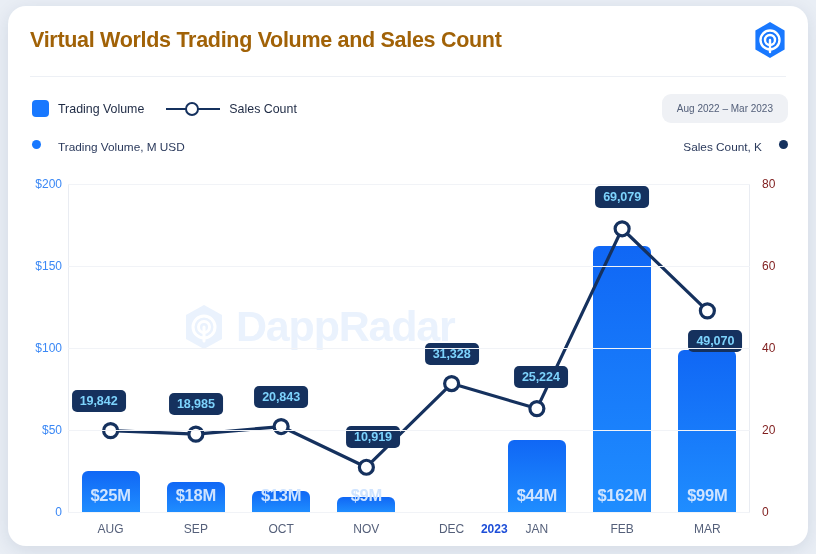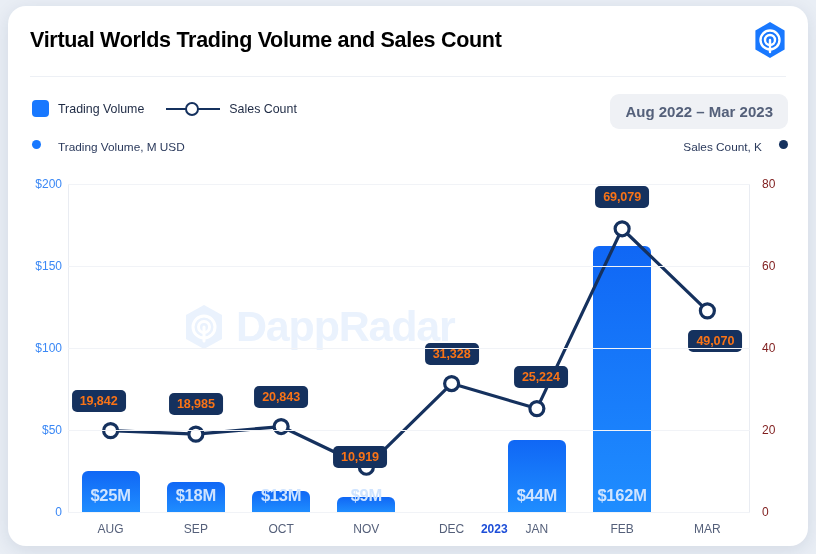--- a/index.html
+++ b/index.html
@@ -27,21 +27,21 @@
   }
 
   
   .title {
     position: absolute;
     left: 22px;
     top: 22px;
     font-size: 21.5px;
     font-weight: bold;
     letter-spacing: -0.3px;
-    color: #000000;
+    color: #a16207;
     white-space: nowrap;
   }
   .brand-logo {
     position: absolute;
     right: 18px;
     top: 14px;
     width: 40px;
     height: 40px;
   }
   .divider {
@@ -101,24 +101,23 @@
     color: #1e2a44;
   }
 
   .range-pill {
     position: absolute;
     right: 20px;
     top: 88px;
     background: #eff1f5;
     border-radius: 9px;
     padding: 9px 15px;
-    font-size: 15px;
+    font-size: 10px;
     color: #54607a;
     white-space: nowrap;
-    font-weight: bold;
   }
 
   
   .axis-caption {
     position: absolute;
     top: 134px;
     display: flex;
     align-items: flex-start;
     gap: 17px;
     font-size: 11.8px;
@@ -213,21 +212,21 @@
     font-weight: bold;
     color: #cfe4ff;
     padding-bottom: 7px;
     white-space: nowrap;
     letter-spacing: -0.2px;
   }
   .pt-label {
     position: absolute;
     transform: translate(-50%, -50%);
     background: #15315e;
-    color: #f97316;
+    color: #7dd3fc;
     font-size: 12.6px;
     font-weight: bold;
     border-radius: 5px;
     padding: 4px 8px;
     white-space: nowrap;
     letter-spacing: -0.1px;
   }
   .xtick {
     position: absolute;
     transform: translateX(-50%);
@@ -307,38 +306,41 @@
             <div class="bar-label">$13M</div>
           </div>
           <div class="bar" style="left: 269.375px; width: 58px; height: 14.76px; justify-content: center;">
             <div class="bar-label">$9M</div>
           </div>
           <div class="bar" style="left: 439.875px; width: 58px; height: 72.16px;">
             <div class="bar-label">$44M</div>
           </div>
           <div class="bar" style="left: 525.125px; width: 58px; height: 265.68px;">
             <div class="bar-label">$162M</div>
+          </div>
+          <div class="bar" style="left: 610.375px; width: 58px; height: 162.36px;">
+            <div class="bar-label">$99M</div>
           </div>
         </div>
       <svg class="lines" id="lines" viewBox="0 0 682 328" preserveAspectRatio="none">
           <polyline points="42.625,246.64780000000002 127.875,250.1615 213.125,242.5437 298.375,283.2321 383.625,199.55519999999999 468.875,224.58159999999998 554.125,44.776099999999985 639.375,126.81299999999999" fill="none" stroke="#15315e" stroke-width="3.2" stroke-linejoin="round"></polyline>
           <circle cx="42.625" cy="246.64780000000002" r="7" fill="#ffffff" stroke="#15315e" stroke-width="3.2"></circle>
           <circle cx="127.875" cy="250.1615" r="7" fill="#ffffff" stroke="#15315e" stroke-width="3.2"></circle>
           <circle cx="213.125" cy="242.5437" r="7" fill="#ffffff" stroke="#15315e" stroke-width="3.2"></circle>
           <circle cx="298.375" cy="283.2321" r="7" fill="#ffffff" stroke="#15315e" stroke-width="3.2"></circle>
           <circle cx="383.625" cy="199.55519999999999" r="7" fill="#ffffff" stroke="#15315e" stroke-width="3.2"></circle>
           <circle cx="468.875" cy="224.58159999999998" r="7" fill="#ffffff" stroke="#15315e" stroke-width="3.2"></circle>
           <circle cx="554.125" cy="44.776099999999985" r="7" fill="#ffffff" stroke="#15315e" stroke-width="3.2"></circle>
           <circle cx="639.375" cy="126.81299999999999" r="7" fill="#ffffff" stroke="#15315e" stroke-width="3.2"></circle>
         </svg>
       <div class="labels" id="labels">
           <div class="pt-label" style="left: 30.625px; top: 216.648px;">19,842</div>
           <div class="pt-label" style="left: 127.875px; top: 220.161px;">18,985</div>
           <div class="pt-label" style="left: 213.125px; top: 212.544px;">20,843</div>
-          <div class="pt-label" style="left: 292px; top: 253.232px; margin-top: 20px;">10,919</div>
+          <div class="pt-label" style="left: 305px; top: 253.232px;">10,919</div>
           <div class="pt-label" style="left: 383.625px; top: 169.555px;">31,328</div>
           <div class="pt-label" style="left: 472.875px; top: 192.582px;">25,224</div>
           <div class="pt-label" style="left: 554.125px; top: 12.7761px;">69,079</div>
           <div class="pt-label" style="left: 647.375px; top: 156.813px;">49,070</div>
         </div>
     <div class="grid-line" style="top: 328px;"></div>
         <div class="ytick left" style="top: 328px;">0</div>
         <div class="grid-line" style="top: 246px;"></div>
         <div class="ytick left" style="top: 246px;">$50</div>
         <div class="grid-line" style="top: 164px;"></div>

